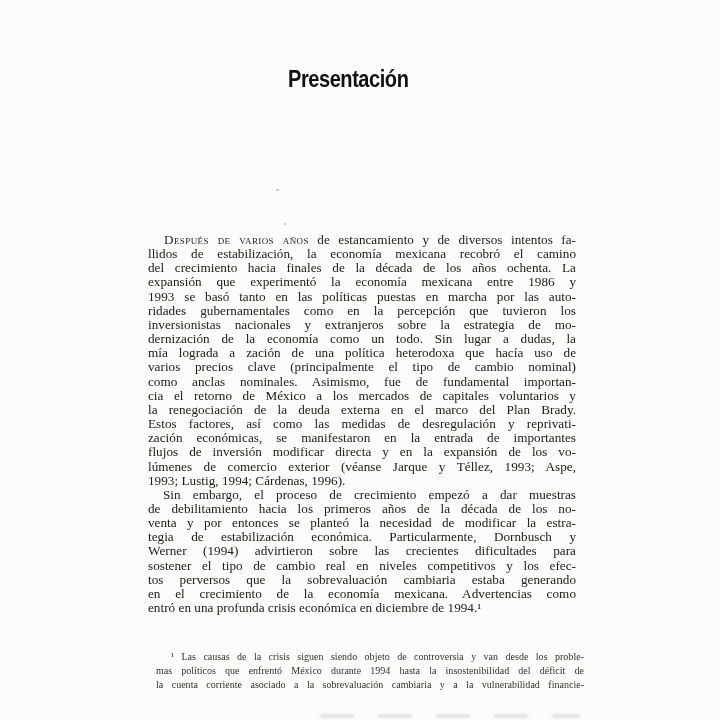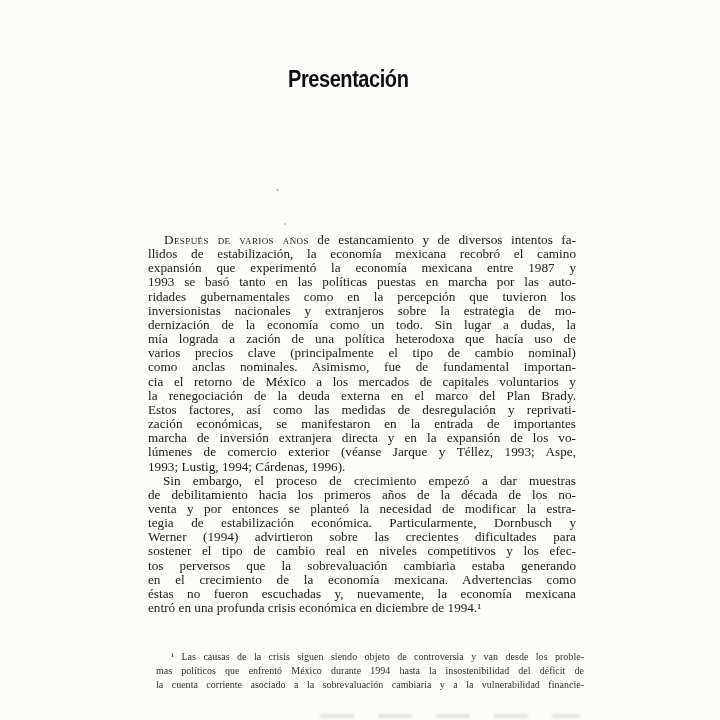--- a/index.html
+++ b/index.html
@@ -88,47 +88,47 @@
   </div>
 
   <span class="scan-speck speck-1"></span>
   <span class="scan-speck speck-2"></span>
 
   <div class="textcol body-block">
     <div>
       <div class="tline first-indent"><span class="sc">Después de varios años</span><span> de estancamiento y de diversos intentos fa-</span></div>
       <div>
           <div class="tline">llidos de estabilización, la economía mexicana recobró el camino</div>
-          <div class="tline">expansión que experimentó la economía mexicana entre 1987 y</div>
+          <div class="tline">del crecimiento hacia finales de la década de los años ochenta. La</div>
+          <div class="tline">expansión que experimentó la economía mexicana entre 1986 y</div>
           <div class="tline">1993 se basó tanto en las políticas puestas en marcha por las auto-</div>
           <div class="tline">ridades gubernamentales como en la percepción que tuvieron los</div>
           <div class="tline">inversionistas nacionales y extranjeros sobre la estrategia de mo-</div>
           <div class="tline">dernización de la economía como un todo. Sin lugar a dudas, la</div>
           <div class="tline">mía lograda a zación de una política heterodoxa que hacía uso de</div>
           <div class="tline">varios precios clave (principalmente el tipo de cambio nominal)</div>
           <div class="tline">como anclas nominales. Asimismo, fue de fundamental importan-</div>
           <div class="tline">cia el retorno de México a los mercados de capitales voluntarios y</div>
           <div class="tline">la renegociación de la deuda externa en el marco del Plan Brady.</div>
           <div class="tline">Estos factores, así como las medidas de desregulación y reprivati-</div>
           <div class="tline">zación económicas, se manifestaron en la entrada de importantes</div>
-          <div class="tline">marcha de inversión extranjera directa y en la expansión de los vo-</div>
+          <div class="tline">flujos de inversión modificar directa y en la expansión de los vo-</div>
           <div class="tline">lúmenes de comercio exterior (véanse Jarque y Téllez, 1993; Aspe,</div>
           <div class="tline last-left">1993; Lustig, 1994; Cárdenas, 1996).</div>
         </div>
     </div>
     <div class="indent-first">
         <div class="tline">Sin embargo, el proceso de crecimiento empezó a dar muestras</div>
         <div class="tline">de debilitamiento hacia los primeros años de la década de los no-</div>
         <div class="tline">venta y por entonces se planteó la necesidad de modificar la estra-</div>
         <div class="tline">tegia de estabilización económica. Particularmente, Dornbusch y</div>
         <div class="tline">Werner (1994) advirtieron sobre las crecientes dificultades para</div>
         <div class="tline">sostener el tipo de cambio real en niveles competitivos y los efec-</div>
         <div class="tline">tos perversos que la sobrevaluación cambiaria estaba generando</div>
         <div class="tline">en el crecimiento de la economía mexicana. Advertencias como</div>
-        <div class="tline">éstas no fueron escuchadas y, nuevamente, la economía mexicana</div>
         <div class="tline last-left">entró en una profunda crisis económica en diciembre de 1994.¹</div>
       </div>
   </div>
 
   <div class="textcol footnote-block indent-first">
       <div class="tline">¹ Las causas de la crisis siguen siendo objeto de controversia y van desde los proble-</div>
       <div class="tline">mas políticos que enfrentó México durante 1994 hasta la insostenibilidad del déficit de</div>
       <div class="tline">la cuenta corriente asociado a la sobrevaluación cambiaria y a la vulnerabilidad financie-</div>
     </div>
 

